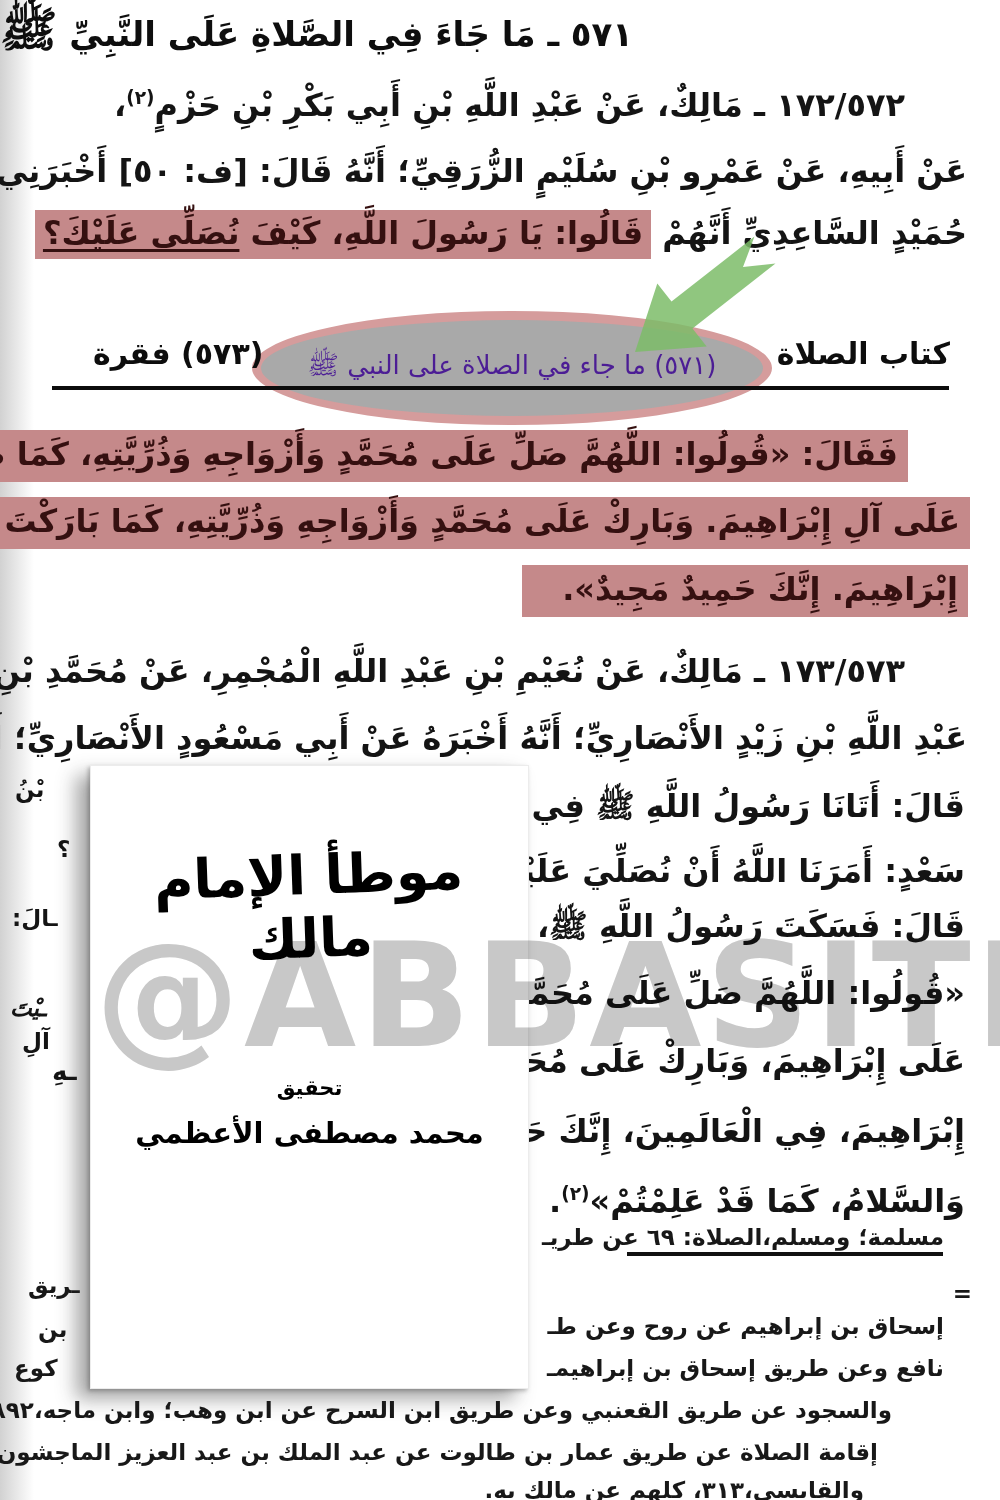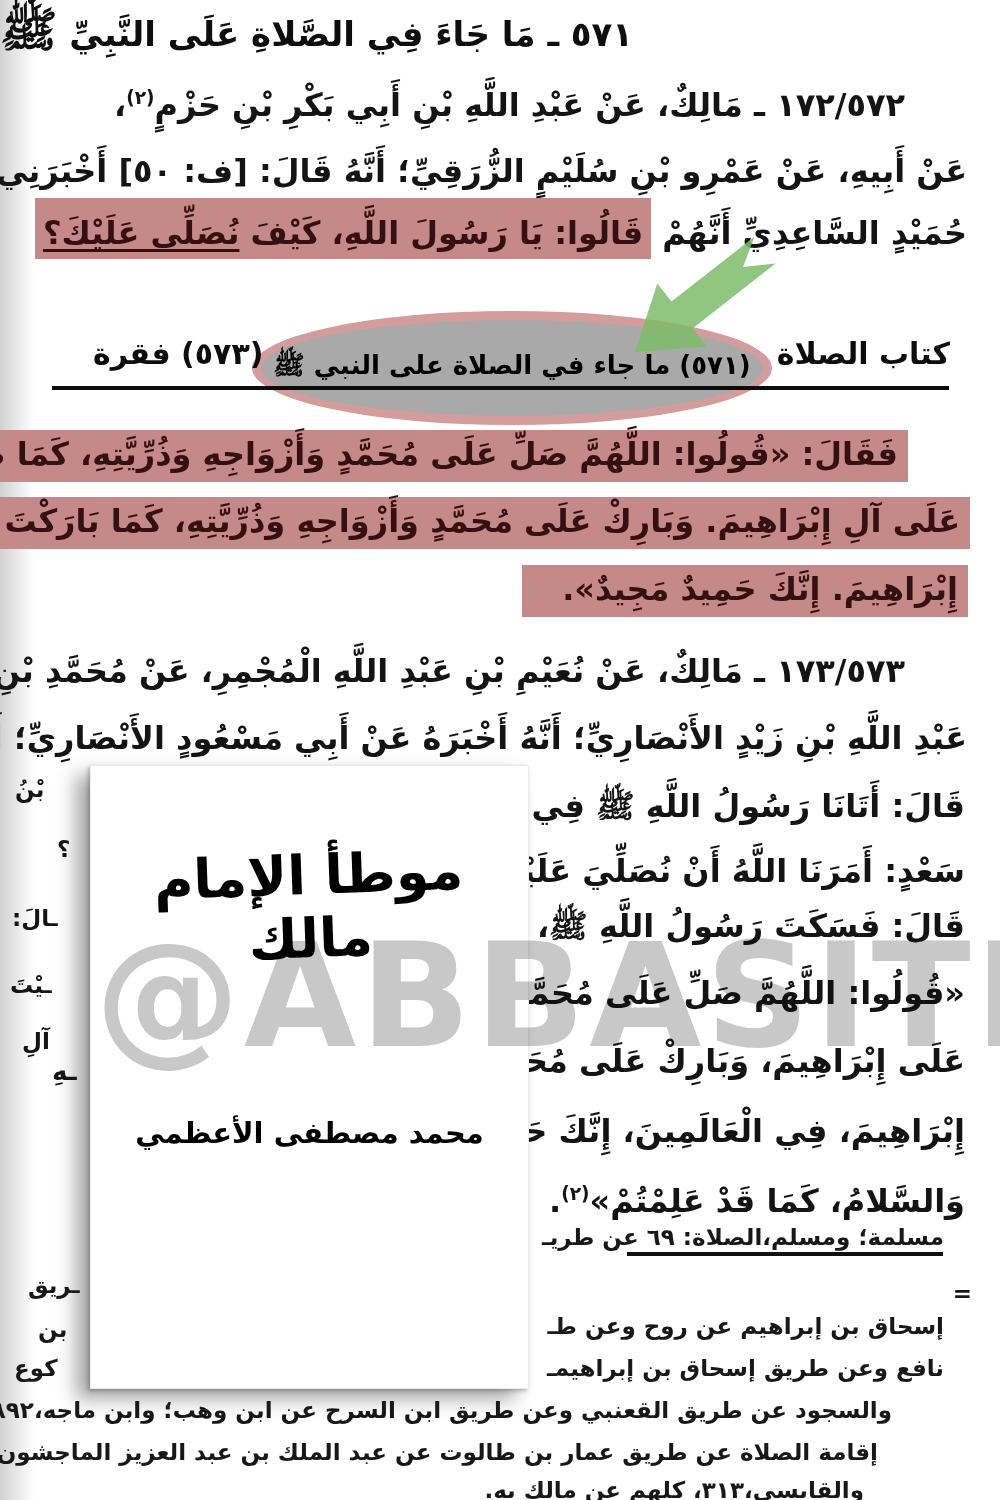--- a/index.html
+++ b/index.html
@@ -4,34 +4,34 @@
 <style>
   html,body{margin:0;padding:0;}
   body{width:1000px;height:1500px;position:relative;overflow:hidden;background:#ffffff;
        font-family:"DejaVu Sans",sans-serif;}
   .line{position:absolute;direction:rtl;white-space:nowrap;font-weight:700;color:#141414;
         font-size:32px;line-height:1.45;z-index:10;}
   .frag{position:absolute;direction:rtl;white-space:nowrap;font-weight:700;color:#141414;
         font-size:23px;z-index:10;}
   .fn{position:absolute;direction:rtl;white-space:nowrap;font-weight:700;color:#181818;
       font-size:23px;z-index:10;}
-  .hl{background:#c5898a;color:#351010;padding:16px 8px 7px 8px;}
+  .hl{background:#c5898a;color:#351010;padding:4px 8px 7px 8px;}
   .hl-line{position:absolute;direction:rtl;white-space:nowrap;font-weight:700;color:#351010;
            font-size:32px;background:#c5898a;padding:5px 10px 9px 10px;z-index:10;}
   .ul{text-decoration:underline;text-decoration-thickness:2.5px;text-underline-offset:5px;}
   .sup{font-size:0.58em;vertical-align:super;}
   .saw{font-size:1.4em;line-height:1;}
   .shade-left{position:absolute;left:0;top:0;width:34px;height:100%;z-index:4;
               background:linear-gradient(to right,rgba(105,105,105,.30),rgba(255,255,255,0));}
   .title-line{position:absolute;left:0;right:0;top:6px;text-align:left;direction:rtl;
               font-weight:700;font-size:34px;color:#0e0e0e;z-index:10;white-space:nowrap;}
   .oval{position:absolute;left:252px;top:311px;width:502px;height:96px;background:#a9a9a9;
         border:9px solid #d59c9c;border-radius:50%;display:flex;align-items:center;
         justify-content:center;z-index:8;}
-  .oval-text{direction:rtl;font-weight:700;font-size:26px;color:#000000;white-space:nowrap;}
+  .oval-text{direction:rtl;font-weight:400;font-size:26px;color:#4c1d95;white-space:nowrap;}
   .hdr-label{position:absolute;direction:rtl;font-weight:700;font-size:30px;color:#0d0d0d;z-index:10;white-space:nowrap;margin-left:38px;}
   .hrule{position:absolute;left:52px;top:386px;width:897px;height:4px;background:#0c0c0c;z-index:9;}
   .fn-rule{position:absolute;left:627px;top:1252px;width:316px;height:4px;background:#111;z-index:10;}
   .cover{position:absolute;left:90px;top:765px;width:437px;height:622px;background:#ffffff;
          z-index:40;border:1px solid #ececec;
          box-shadow:-14px 10px 18px rgba(45,45,45,.42), -2px 2px 4px rgba(70,70,70,.35);}
   .cover-title{position:absolute;left:0;right:0;top:78px;text-align:center;direction:rtl;
                font-weight:700;font-size:54px;color:#000;transform:rotate(-2deg);}
   .cover-tahqiq{position:absolute;left:0;right:0;top:310px;text-align:center;direction:rtl;
                 font-weight:700;font-size:21px;color:#000;}
@@ -79,21 +79,21 @@
 
 <div class="line" style="right:95px;top:648px;">١٧٣/٥٧٣ ـ مَالِكٌ، عَنْ نُعَيْمِ بْنِ عَبْدِ اللَّهِ الْمُجْمِرِ، عَنْ مُحَمَّدِ بْنِ</div>
 <div class="line" style="right:33px;top:715px;">عَبْدِ اللَّهِ بْنِ زَيْدٍ الأَنْصَارِيِّ؛ أَنَّهُ أَخْبَرَهُ عَنْ أَبِي مَسْعُودٍ الأَنْصَارِيِّ؛ أَنَّهُ</div>
 <div class="line" style="right:35px;top:783px;">قَالَ: أَتَانَا رَسُولُ اللَّهِ ﷺ فِي مَجْلِ</div>
 <div class="frag" style="left:15px;top:776px;">بْنُ</div>
 <div class="line" style="right:35px;top:848px;">سَعْدٍ: أَمَرَنَا اللَّهُ أَنْ نُصَلِّيَ عَلَيْكَ يَا</div>
 <div class="frag" style="left:57px;top:836px;">؟</div>
 <div class="line" style="right:35px;top:903px;">قَالَ: فَسَكَتَ رَسُولُ اللَّهِ ﷺ،</div>
 <div class="frag" style="left:12px;top:905px;">ـالَ:</div>
 <div class="line" style="right:35px;top:970px;">«قُولُوا: اللَّهُمَّ صَلِّ عَلَى مُحَمَّدٍ وَعَـ</div>
-<div class="frag" style="left:10px;top:972px;">ـيْتَ</div>
+<div class="frag" style="left:10px;top:995px;font-style:italic;">ـيْتَ</div>
 <div class="line" style="right:35px;top:1038px;">عَلَى إِبْرَاهِيمَ، وَبَارِكْ عَلَى مُحَمَّدٍ</div>
 <div class="frag" style="left:22px;top:1028px;">آلِ</div>
 <div class="line" style="right:35px;top:1108px;">إِبْرَاهِيمَ، فِي الْعَالَمِينَ، إِنَّكَ حَمِيدٌ مَـ</div>
 <div class="frag" style="left:52px;top:1056px;font-size:26px;">ـهِ</div>
 <div class="line" style="right:35px;top:1178px;">
   <span>وَالسَّلامُ، كَمَا قَدْ عَلِمْتُمْ»</span><span class="sup">(٢)</span><span>.</span>
 </div>
 
 <div class="fn-rule"></div>
 <div class="fn" style="right:28px;top:1280px;">=</div>
@@ -102,16 +102,17 @@
 <div class="fn" style="right:56px;top:1313px;">إسحاق بن إبراهيم عن روح وعن طـ</div>
 <div class="fn" style="left:38px;top:1316px;">بن</div>
 <div class="fn" style="right:56px;top:1355px;">نافع وعن طريق إسحاق بن إبراهيمـ</div>
 <div class="fn" style="left:14px;top:1355px;">كوع</div>
 <div class="fn" style="right:108px;top:1397px;">والسجود عن طريق القعنبي وعن طريق ابن السرح عن ابن وهب؛ وابن ماجه،٨٩٢ في</div>
 <div class="fn" style="right:122px;top:1439px;">إقامة الصلاة عن طريق عمار بن طالوت عن عبد الملك بن عبد العزيز الماجشون؛</div>
 <div class="fn" style="right:136px;top:1477px;">والقابسي،٣١٣، كلهم عن مالك به.</div>
 
 <div class="cover">
   <div class="cover-title">موطأ الإمام مالك</div>
+  <div class="cover-tahqiq">تحقيق</div>
   <div class="cover-editor">محمد مصطفى الأعظمي</div>
 </div>
 
 <div class="watermark">@ABBASITB</div>
 
 </body></html>

